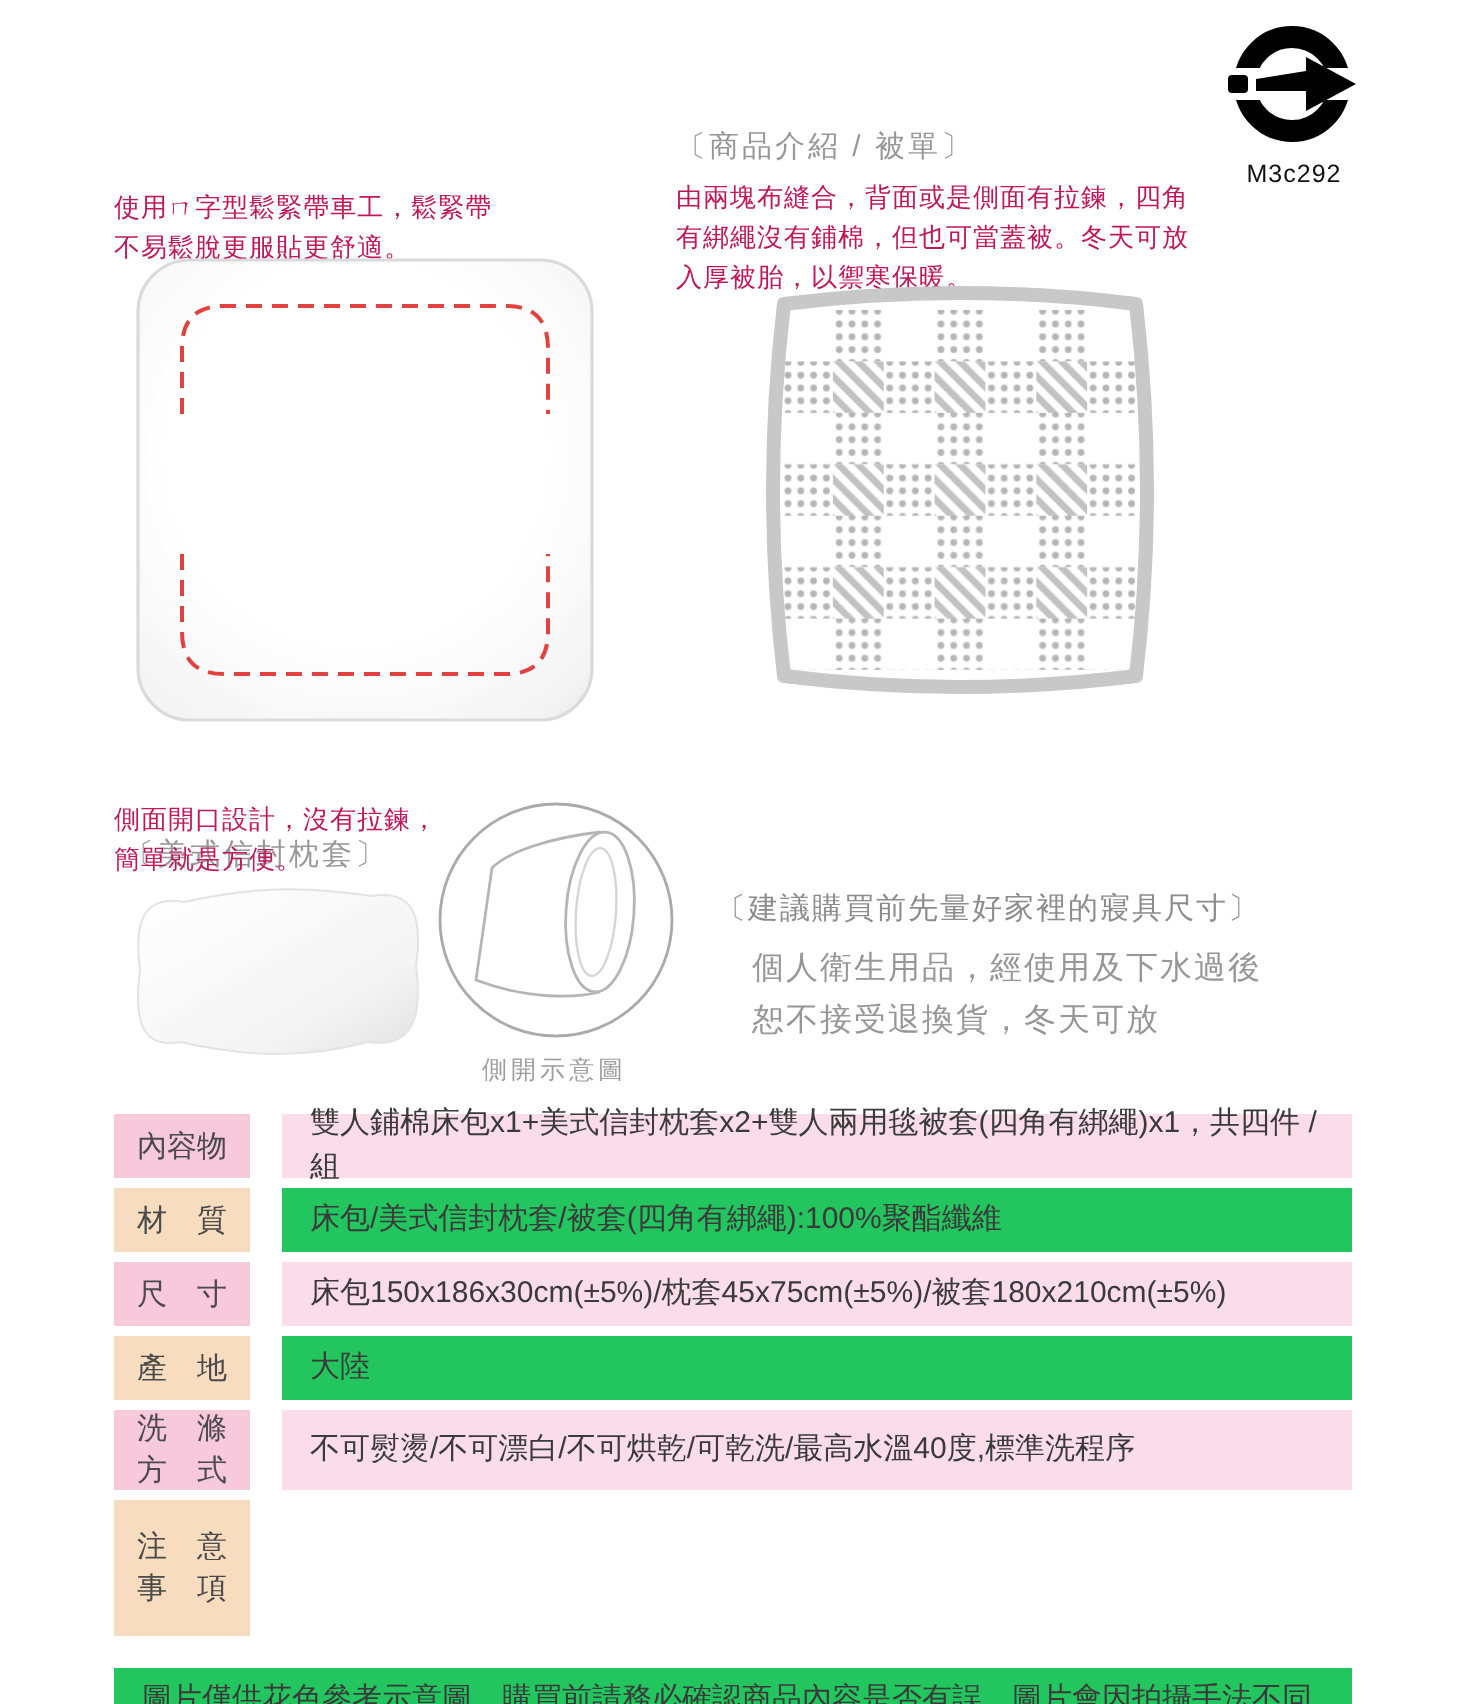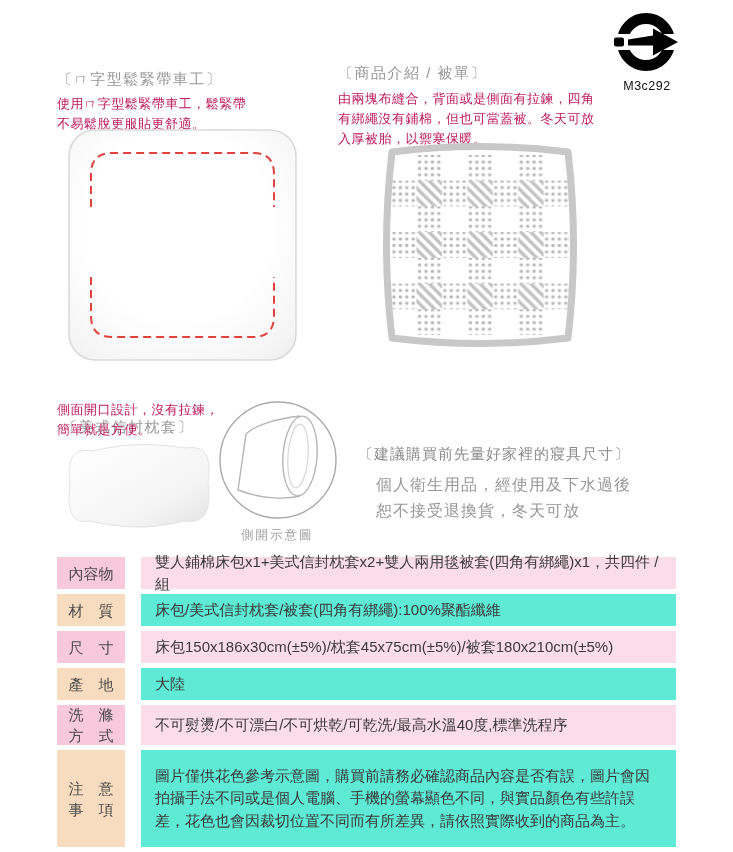--- a/index.html
+++ b/index.html
@@ -29,43 +29,42 @@
     white-space:pre-line;letter-spacing:1px;}
 
   
   .spec-table{position:absolute;left:57px;top:557px;width:619px;display:flex;flex-direction:column;gap:5px;}
   .spec-row{display:flex;gap:16px;}
   .spec-label{width:68px;flex:0 0 68px;display:flex;align-items:center;justify-content:center;
     text-align:center;font-size:15px;color:#4a4a4a;white-space:pre-line;line-height:1.4;}
   .spec-value{flex:1;display:flex;align-items:center;padding:5px 14px;font-size:15px;color:#3a3a3a;line-height:1.5;}
   .r-s{height:32px;}
   .r-m{height:40px;}
-  .r-l{height:97px;}
+  .r-l{height:71px;flex-direction:column;}
   .theme-pink .spec-label{background:#f8c8db;}
   .theme-pink .spec-value{background:#fbdde9;}
   .theme-cream .spec-label{background:#f8dcbf;}
-  .theme-cream .spec-value{background:#5eead4;}
+  .theme-cream .spec-value{background:#22c55e;}
 </style>
 </head>
 <body>
 
 <div class="page">
 
 
   <div class="bsmi">
     <svg width="70" height="62" viewBox="0 0 70 62">
       <circle cx="34" cy="30" r="23.5" fill="none" stroke="#000" stroke-width="11"></circle>
       <rect x="0" y="22" width="70" height="16" fill="#ffffff"></rect>
       <rect x="2" y="25.5" width="10" height="9" rx="2" fill="#000"></rect>
       <polygon points="16,27.5 41,23.5 41,16.5 66,30 41,43.5 41,33.5 16,33.5" fill="#000"></polygon>
     </svg>
     <div class="bsmi-code">M3c292</div>
   </div>
 
-  <div class="sec-title" style="left:57px;top:70px;">〔ㄇ字型鬆緊帶車工〕</div>
   <div class="sec-desc" style="left:57px;top:94px;">使用ㄇ字型鬆緊帶車工，鬆緊帶
 不易鬆脫更服貼更舒適。</div>
 
   <svg class="illus" style="left:66px;top:127px;" width="233" height="236" viewBox="0 0 233 236">
     <defs>
       <radialGradient id="gsheet" cx="48%" cy="42%" r="75%">
         <stop offset="55%" stop-color="#ffffff"></stop>
         <stop offset="92%" stop-color="#f4f4f4"></stop>
         <stop offset="100%" stop-color="#ececec"></stop>
       </radialGradient>

